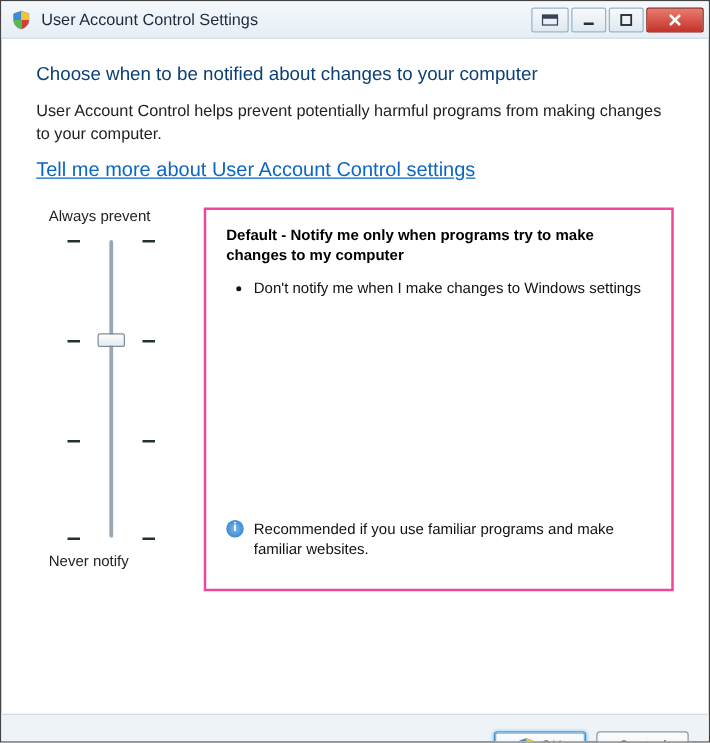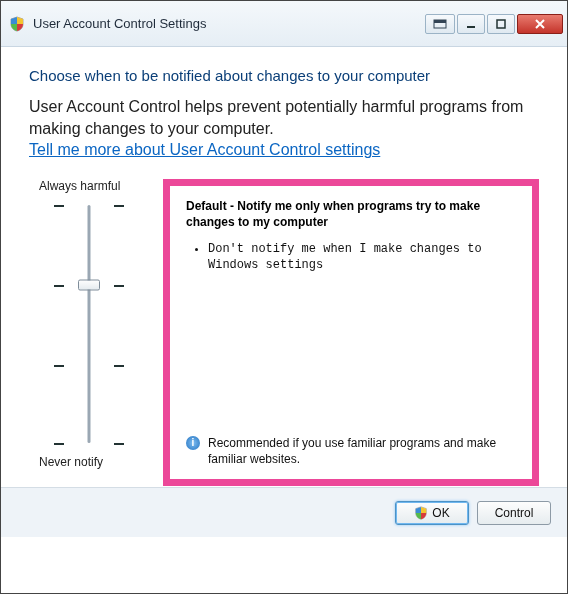--- a/index.html
+++ b/index.html
@@ -8,21 +8,21 @@
     padding: 0;
     font-family: "Segoe UI", Tahoma, sans-serif;
     font-size: 12px;
     background: #fff;
     width: 568px;
     height: 594px;
     border: 1px solid #444;
     overflow: hidden;
   }
   .titlebar {
-    height: 46px;
+    height: 30px;
     background: linear-gradient(#f4f8fb, #e6eef5);
     border-bottom: 1px solid #c9d6e2;
     display: flex;
     align-items: center;
     padding: 0 4px 0 8px;
   }
   .titlebar .shield {
     width: 16px; height: 16px; margin-right: 8px;
   }
   .titlebar .title {
@@ -41,34 +41,34 @@
     font-size: 10px; color: #233;
   }
   .win-btn.close {
     background: linear-gradient(#e97b6f,#c4342b);
     border-color: #8a1f18; color: #fff;
     width: 46px;
   }
   .win-btn.help { width: 30px; }
   .content {
     padding: 16px 28px 8px 28px;
-    height: 440px;
+    height: 540px;
     overflow: hidden;
     position: relative;
   }
   .heading {
     color: #0b3f78;
     font-size: 15px;
     margin: 4px 0 12px 0;
   }
   .desc {
     color: #222;
-    font-size: 16px;
+    font-size: 13px;
     line-height: 1.35;
-    margin-bottom: 2px;
+    margin-bottom: 13px;
   }
   .link {
     color: #0b66c3;
     text-decoration: underline;
     font-size: 16px;
     cursor: pointer;
     display: inline-block;
     margin-bottom: 14px;
   }
   .body-row {
@@ -126,40 +126,39 @@
     position: absolute;
     left: 50%; transform: translate(-50%,-50%);
     top: 86px;
     width: 22px; height: 11px;
     background: linear-gradient(#fdfdfd,#e5ebef);
     border: 1px solid #7e8c99;
     border-radius: 2px;
   }
   .panel {
     flex: 1;
-    border: 7px solid #ec4899;
+    border: 2px solid #ec4899;
     background: #fff;
-    padding: 12px 16px 12px 16px;
+    padding: 12px 16px 24px 16px;
     min-height: 260px;
     display: flex;
     flex-direction: column;
   }
   .panel-title {
     font-weight: bold;
     font-size: 12px;
     color: #000;
     margin-bottom: 10px;
     line-height: 1.35;
   }
   .panel-list {
     margin: 0 0 0 6px;
     padding: 0 0 0 16px;
     font-size: 12px;
     color: #111;
-    font-family: Liberation Mono, monospace;
   }
   .panel-list li { margin-bottom: 6px; line-height: 1.35; }
   .panel-spacer { flex: 1; }
   .reco {
     display: flex;
     gap: 8px;
     font-size: 12px;
     color: #111;
     align-items: flex-start;
     line-height: 1.35;
@@ -236,21 +235,21 @@
   </div>
 </div>
 
 <div class="content">
   <div class="heading">Choose when to be notified about changes to your computer</div>
   <div class="desc">User Account Control helps prevent potentially harmful programs from making changes to your computer.</div>
   <a class="link">Tell me more about User Account Control settings</a>
 
   <div class="body-row">
     <div class="slider-col">
-      <div class="slider-label">Always harmful</div>
+      <div class="slider-label">Always prevent</div>
       <div class="slider-track">
         <div class="slider-rail"></div>
         <div class="tick t0">
             <span></span>
             <span></span>
           </div>
         <div class="tick t1">
             <span></span>
             <span></span>
           </div>

